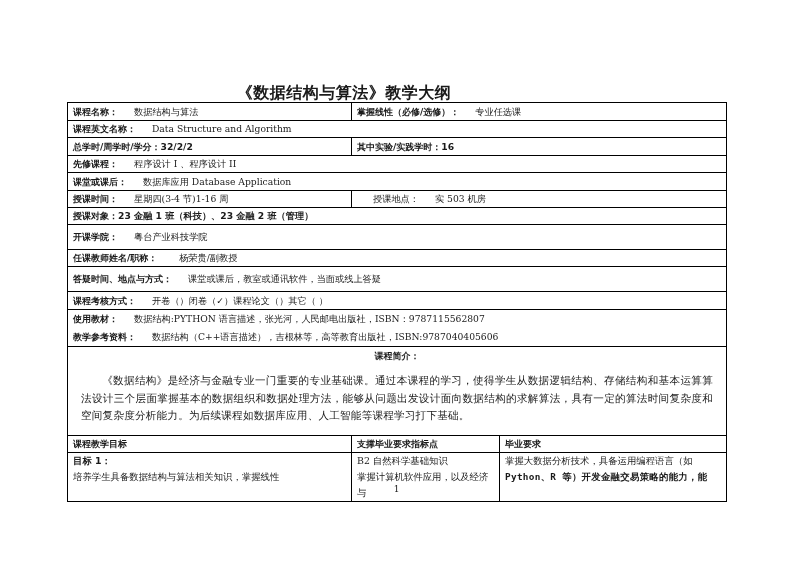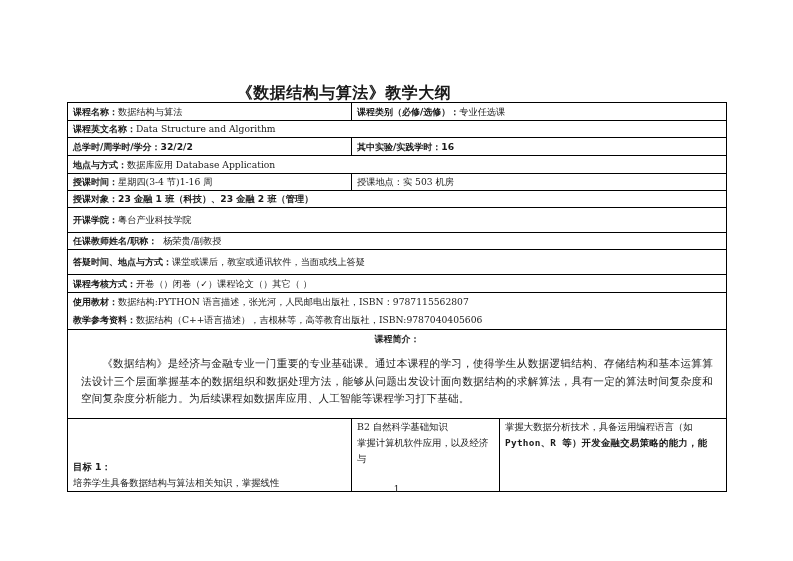--- a/index.html
+++ b/index.html
@@ -4,53 +4,56 @@
 <style>
   html, body { margin:0; padding:0; background:#ffffff; }
   body { width:793px; height:561px; position:relative; overflow:hidden;
          font-family:"DejaVu Serif","Liberation Serif",serif; color:#1a1a1a; }
   .title { position:absolute; left:0; width:688px; top:83px; text-align:center;
            font-family:"DejaVu Sans","Liberation Sans",sans-serif; font-weight:bold; font-size:16px; letter-spacing:0.5px; }
   .tbl { position:absolute; left:67px; top:102px; width:659px; border-collapse:collapse; table-layout:fixed; }
   .tbl td { border:1.3px solid #000; padding:0 5px; font-size:9.2px; line-height:16px; vertical-align:middle;
             white-space:nowrap; overflow:hidden; }
   .lbl { font-weight:bold; font-family:"DejaVu Sans","Liberation Sans",sans-serif; font-size:9px;text-align:center; }
-  .val { font-weight:normal; }
-  .b { font-weight:bold; font-family:"DejaVu Sans","Liberation Sans",sans-serif;margin-top:40px; }
+  .val { font-weight:normal;margin-left:16px; }
+  .b { font-weight:bold; font-family:"DejaVu Sans","Liberation Sans",sans-serif; }
   .intro { white-space:normal !important; padding:2px 5px !important; }
   .intro p { margin:8px; font-family:"DejaVu Sans","Liberation Sans",sans-serif; font-size:10.6px; line-height:17.5px; text-indent:2em; text-align:justify; letter-spacing:0.2px; }
   .goal td { white-space:normal; vertical-align:top; line-height:16px; font-size:9.4px; }
   .goal .mono { font-family:"DejaVu Sans Mono","Liberation Mono",monospace; font-size:9.4px; letter-spacing:0.3px;font-weight:bold; }
   .pagenum { position:absolute; top:484px; left:0; width:793px; text-align:center; font-size:9px; }
 </style>
 </head>
 <body>
 
 <div class="title">《数据结构与算法》教学大纲</div>
 
 <table class="tbl">
   <colgroup>
       <col style="width:284px">
       <col style="width:148px">
       <col style="width:227px">
     </colgroup>
   <tbody>
       <tr style="height:18px">
     <td><span class="lbl">课程名称：</span><span class="val">数据结构与算法</span></td>
-    <td colspan="2"><span class="lbl">课程类别（必修/选修）：</span><span class="val">专业任选课</span></td>
+    <td colspan="2"><span class="lbl">掌握线性（必修/选修）：</span><span class="val">专业任选课</span></td>
   </tr>
   <tr style="height:14px">
     <td colspan="3"><span class="lbl">课程英文名称：</span><span class="val">Data Structure and Algorithm</span></td>
   </tr>
   <tr style="height:18px">
     <td><span class="lbl">总学时/周学时/学分：</span><span class="b">32/2/2</span></td>
     <td colspan="2"><span class="lbl">其中实验/实践学时：</span><span class="b">16</span></td>
   </tr>
+  <tr style="height:17px">
+    <td colspan="3"><span class="lbl">先修课程：</span><span class="val">程序设计 I 、程序设计 II</span></td>
+  </tr>
   <tr style="height:18px">
-    <td colspan="3"><span class="lbl">地点与方式：</span><span class="val">数据库应用 Database Application</span></td>
+    <td colspan="3"><span class="lbl">课堂或课后：</span><span class="val">数据库应用 Database Application</span></td>
   </tr>
   <tr style="height:17px">
     <td><span class="lbl">授课时间：</span><span class="val">星期四(3-4 节)1-16 周</span></td>
     <td colspan="2"><span class="val">授课地点：</span><span class="val">实 503 机房</span></td>
   </tr>
   <tr style="height:17px">
     <td colspan="3"><span class="lbl">授课对象：</span><span class="b">23 金融 1 班（科技）、23 金融 2 班（管理）</span></td>
   </tr>
   <tr style="height:25px">
     <td colspan="3"><span class="lbl">开课学院：</span><span class="val">粤台产业科技学院</span></td>
@@ -69,20 +72,25 @@
       <div><span class="lbl">使用教材：</span><span class="val">数据结构:PYTHON 语言描述，张光河，人民邮电出版社，ISBN：9787115562807</span></div>
       <div><span class="lbl">教学参考资料：</span><span class="val">数据结构（C++语言描述），吉根林等，高等教育出版社，ISBN:9787040405606</span></div>
     </td>
   </tr>
   <tr style="height:68px">
     <td colspan="3" class="intro">
       <div class="lbl" style="line-height:15px">课程简介：</div>
       <p>《数据结构》是经济与金融专业一门重要的专业基础课。通过本课程的学习，使得学生从数据逻辑结构、存储结构和基本运算算法设计三个层面掌握基本的数据组织和数据处理方法，能够从问题出发设计面向数据结构的求解算法，具有一定的算法时间复杂度和空间复杂度分析能力。为后续课程如数据库应用、人工智能等课程学习打下基础。</p>
     </td>
   </tr>
+  <tr style="height:17px">
+    <td><span class="lbl">课程教学目标</span></td>
+    <td><span class="lbl">支撑毕业要求指标点</span></td>
+    <td><span class="lbl">毕业要求</span></td>
+  </tr>
   <tr class="goal" style="height:34px">
     <td>
       <div class="b">目标 1：</div>
       <div>培养学生具备数据结构与算法相关知识，掌握线性</div>
     </td>
     <td>
       <div>B2 自然科学基础知识</div>
       <div>掌握计算机软件应用，以及经济与</div>
     </td>
     <td>

